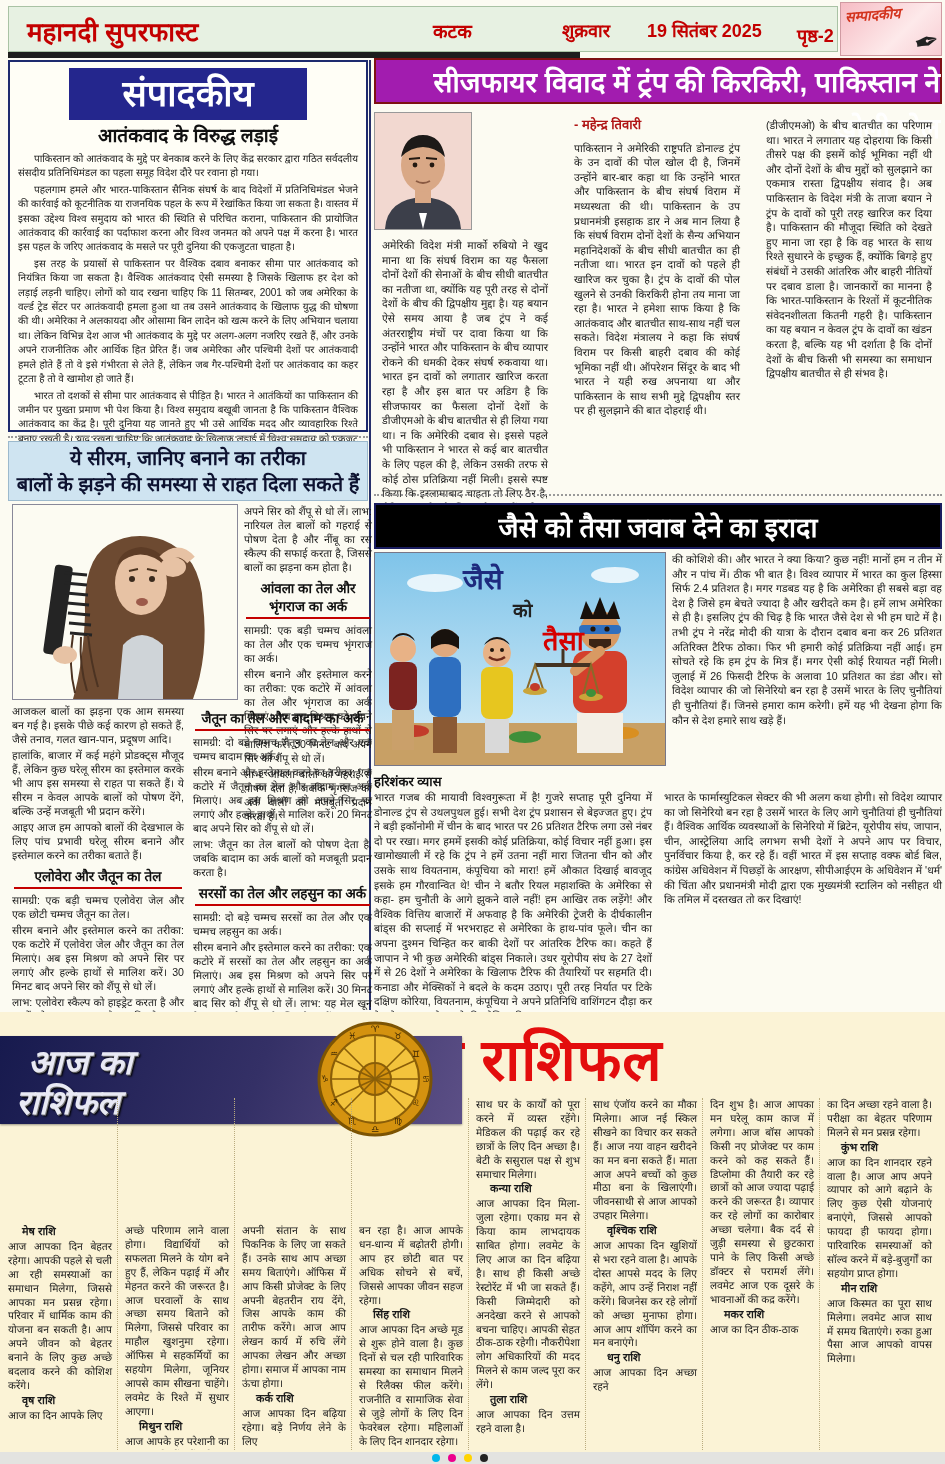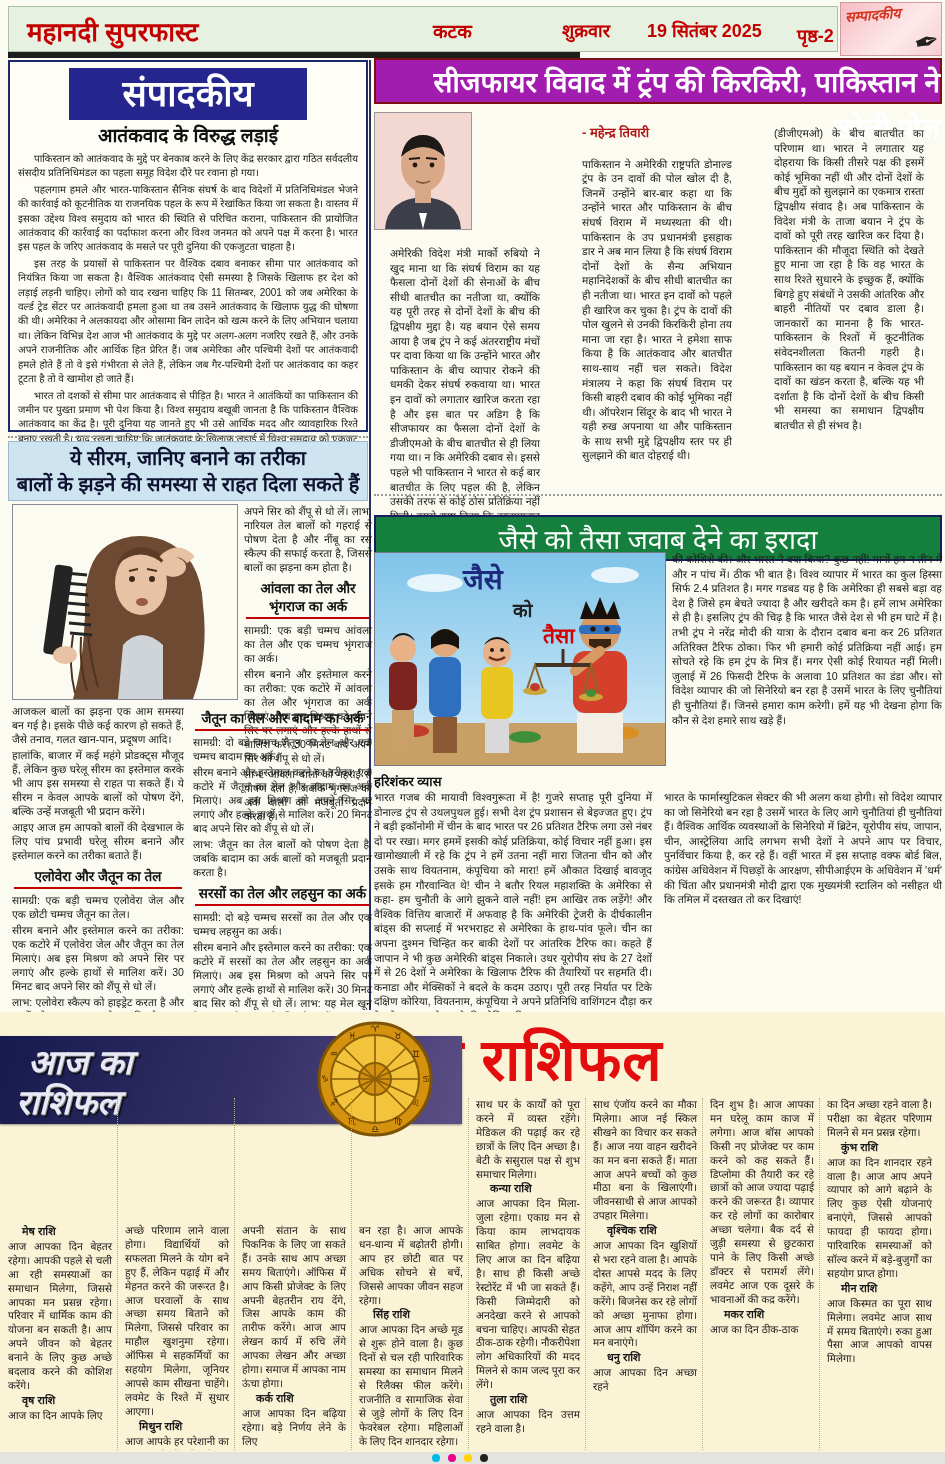--- a/index.html
+++ b/index.html
@@ -39,32 +39,32 @@
   .hcol.r{width:179px;}
   .hair p.bpara, .hair-side p.bpara{font-size:10.6px;line-height:14px;text-align:justify;margin:0 0 2px 0;}
   .hair .subhead{font-size:13.5px;font-weight:bold;text-align:center;color:#111;
                  border-bottom:2px solid #c40000;padding-bottom:2px;margin:5px 2px 4px 2px;}
   
   .trump{position:absolute;left:374px;top:58px;width:568px;height:434px;}
   .trump-banner{height:46px;background:#a21caf;border:2px solid #7e1014;color:#fff;text-align:right;
                 font-size:28px;font-weight:bold;line-height:46px;box-sizing:border-box;}
   .trump-body{position:absolute;left:0;top:52px;width:568px;display:flex;gap:10px;}
   .tcol{width:182px;font-size:10.6px;line-height:14.6px;text-align:justify;}
-  .tcol p{margin:16px;}
+  .tcol p{margin:8px;}
   .author-red{color:#b01515;font-weight:bold;font-size:13px;margin:0 0 6px 0;}
   .tphoto{width:96px;height:116px;border:1px solid #999;margin:2px 0 6px 0;}
   
   .tft{position:absolute;left:374px;top:494px;width:568px;height:516px;border-top:2px dotted #9a9a9a;}
-  .tft-banner{margin-top:19px;height:46px;background:#15803d;border:2px solid #191c5e;color:#fff;text-align:center;
-              font-size:27px;font-weight:normal;line-height:46px;box-sizing:border-box;}
+  .tft-banner{margin-top:7px;height:46px;background:#000000;border:2px solid #191c5e;color:#fff;text-align:center;
+              font-size:27px;font-weight:bold;line-height:46px;box-sizing:border-box;}
   .cartoon{position:absolute;left:0;top:56px;width:290px;height:212px;border:1px solid #778;overflow:hidden;}
   .cartoon .cap{position:absolute;font-weight:bold;}
   .cap-jaise{left:88px;top:6px;font-size:28px;color:#1d2a7e;}
   .cap-ko{left:138px;top:44px;font-size:19px;color:#222;}
-  .cap-taisa{left:168px;top:68px;font-size:21px;color:#d50000;}
+  .cap-taisa{left:168px;top:68px;font-size:27px;color:#d50000;}
   .tft-side{position:absolute;left:298px;top:56px;width:270px;height:224px;font-size:10.6px;line-height:14.6px;text-align:justify;}
   .tft-author{position:absolute;left:0;top:276px;font-size:13px;font-weight:bold;color:#111;}
   .tft-cols{position:absolute;left:0;top:294px;width:568px;display:flex;gap:12px;}
   .tft-cols .c1{width:278px;}
   .tft-cols .c2{width:278px;}
   .tft-cols div{font-size:10.6px;line-height:14.6px;text-align:justify;}
   
   .horo{position:absolute;left:0;top:1012px;width:945px;height:452px;background:#fbf3d6;}
   .horo-title{text-align:center;font-size:58px;font-weight:bold;color:#e30d0d;padding-top:6px;letter-spacing:1px;}
   .horo-body{position:absolute;left:8px;top:86px;width:929px;height:352px;display:flex;gap:7px;}

